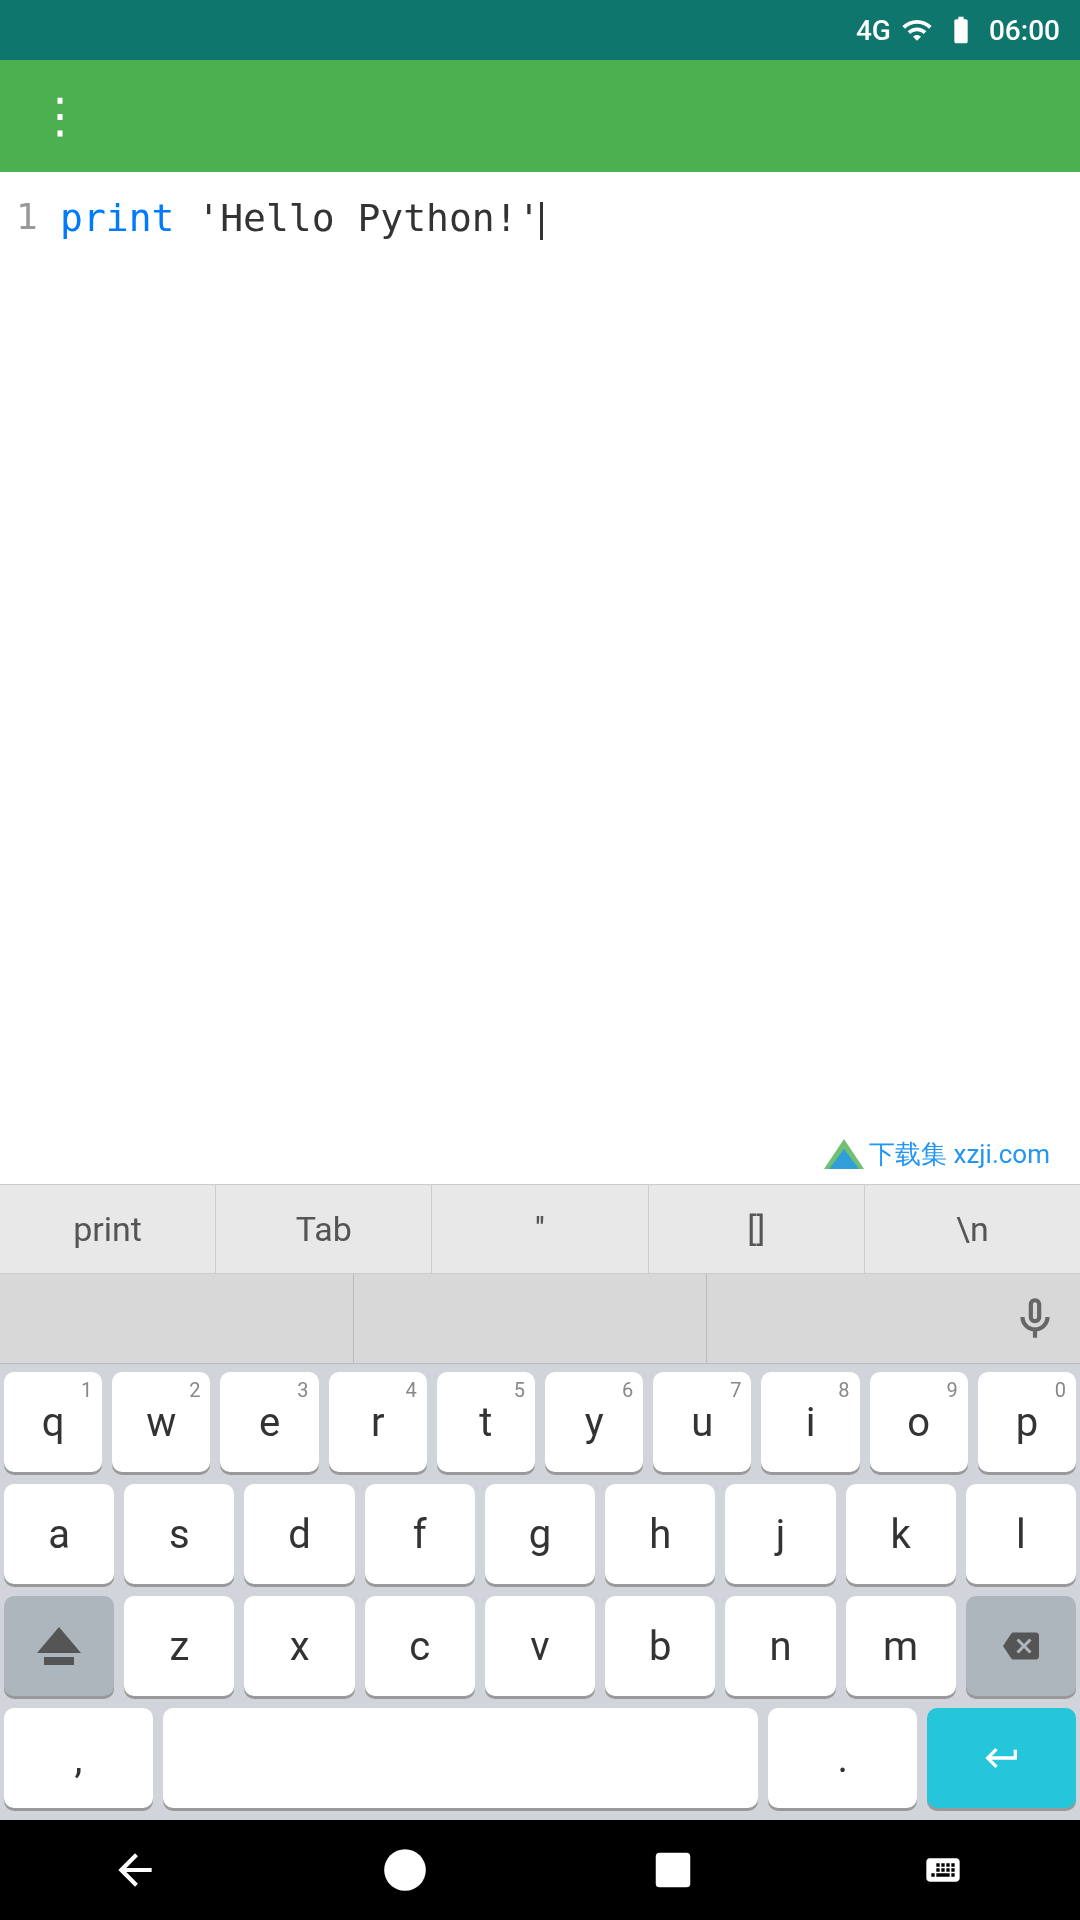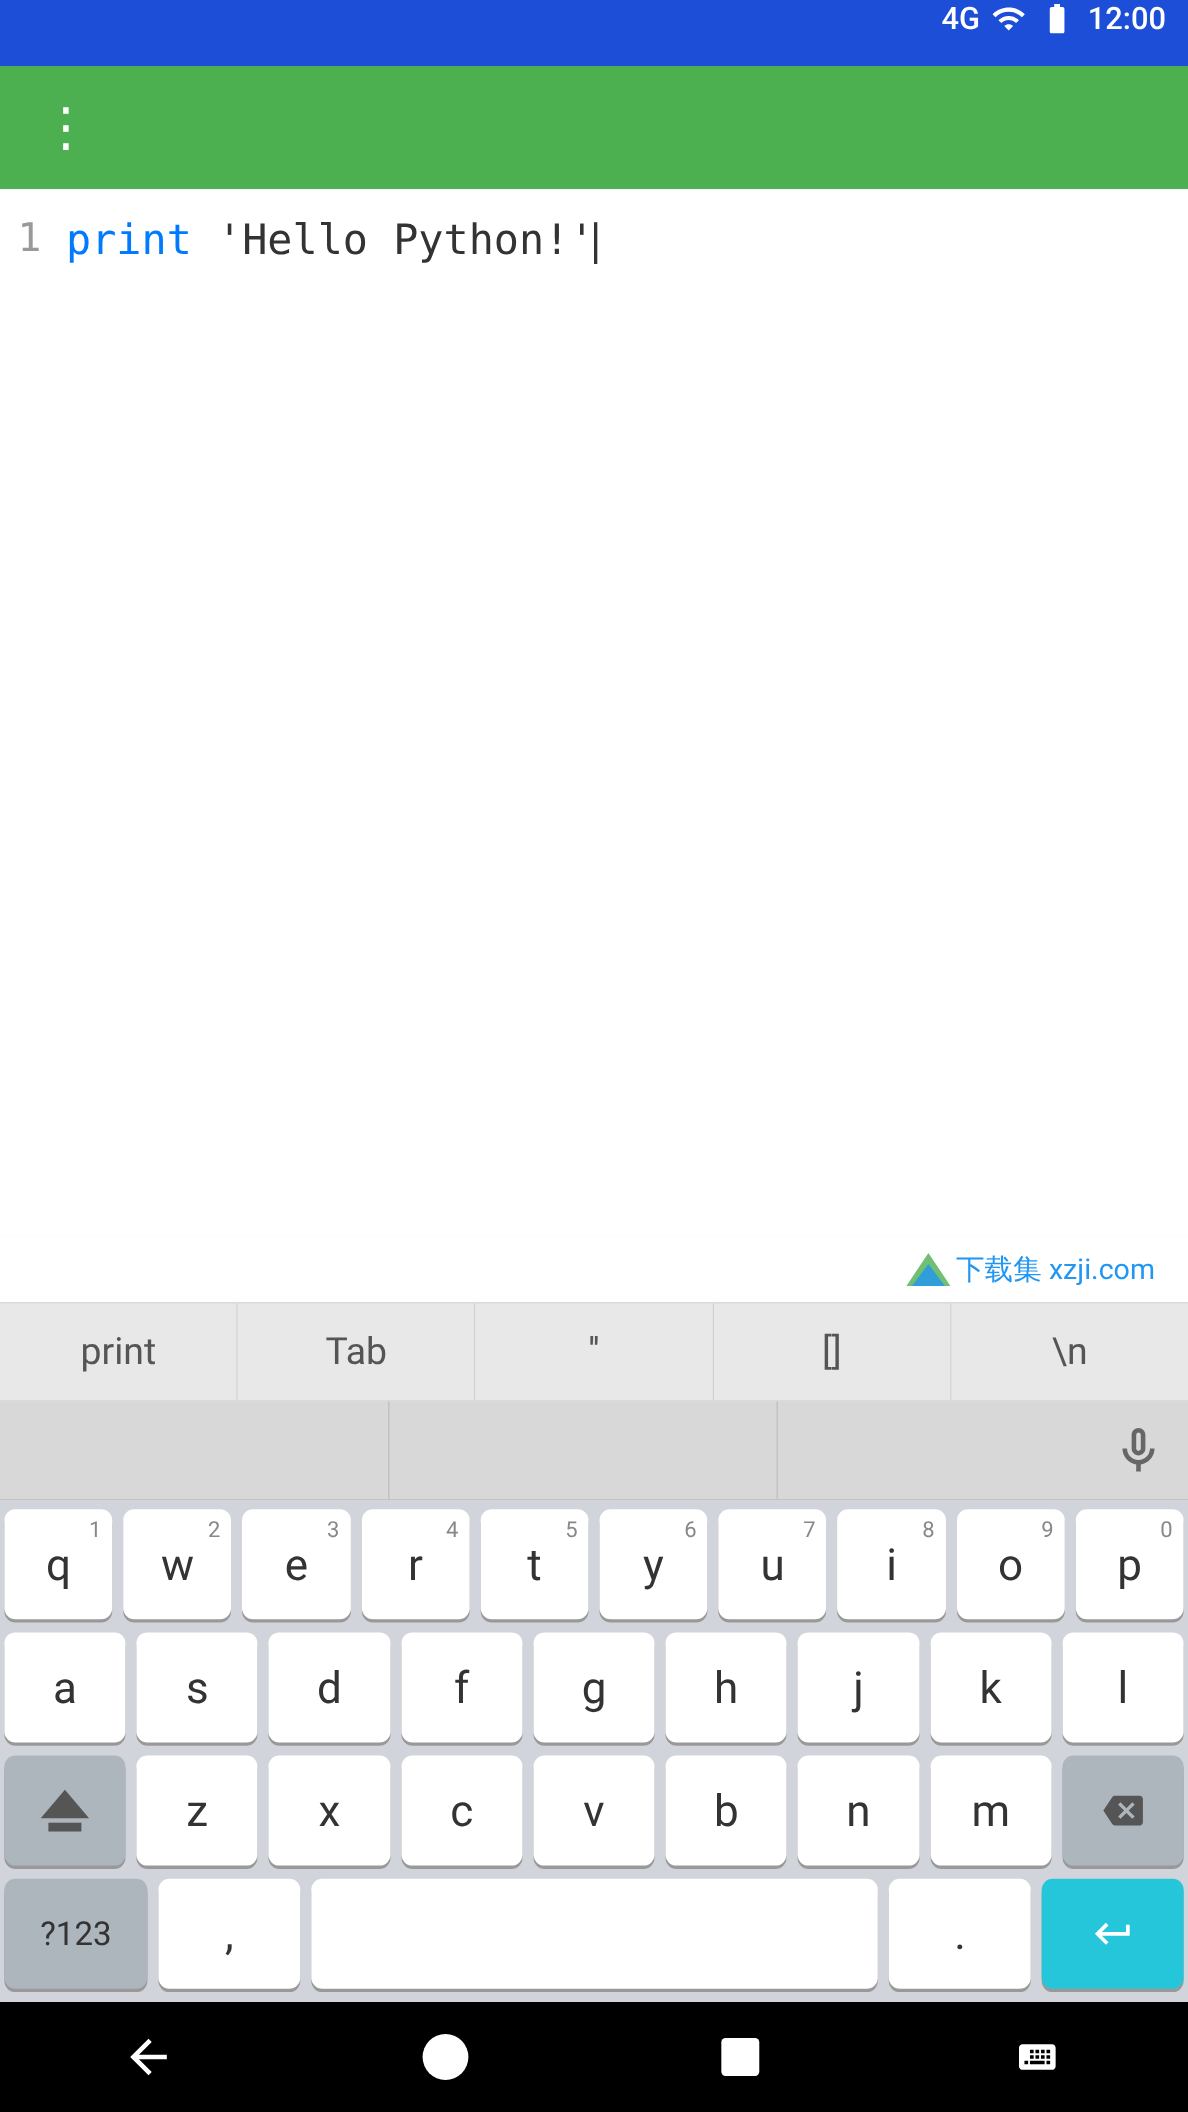--- a/index.html
+++ b/index.html
@@ -11,23 +11,23 @@
       font-family: 'Roboto', Arial, sans-serif;
       overflow: hidden;
       display: flex;
       flex-direction: column;
     }
 
     
     .status-bar {
       width: 100%;
       height: 60px;
-      background: #1d4ed8;
-      display: flex;
-      align-items: flex-start;
+      background: #0f766e;
+      display: flex;
+      align-items: center;
       justify-content: flex-end;
       padding: 0 20px;
       gap: 12px;
     }
     .status-icons {
       display: flex;
       align-items: center;
       gap: 10px;
     }
     .status-text {
@@ -277,21 +277,21 @@
 
 <div class="status-bar">
   <div class="status-icons">
     <span class="status-text">4G</span>
     <svg width="32" height="32" viewBox="0 0 24 24" fill="white">
       <path d="M1 9l2 2c4.97-4.97 13.03-4.97 18 0l2-2C16.93 2.93 7.08 2.93 1 9zm8 8l3 3 3-3c-1.65-1.66-4.34-1.66-6 0zm-4-4l2 2c2.76-2.76 7.24-2.76 10 0l2-2C15.14 9.14 8.87 9.14 5 13z"></path>
     </svg>
     <svg width="36" height="32" viewBox="0 0 24 24" fill="white">
       <path d="M15.67 4H14V2h-4v2H8.33C7.6 4 7 4.6 7 5.33v15.33C7 21.4 7.6 22 8.33 22h7.33c.74 0 1.34-.6 1.34-1.33V5.33C17 4.6 16.4 4 15.67 4z"></path>
     </svg>
-    <span class="status-text">12:00</span>
+    <span class="status-text">06:00</span>
   </div>
 </div>
 
 <div class="app-bar">
   <span class="menu-icon">⋮</span>
 </div>
 
 <div class="code-editor">
   <div class="code-line">
     <span class="line-number">1</span>
@@ -369,21 +369,20 @@
     <div class="key">n</div>
     <div class="key">m</div>
     <div class="key special backspace-key">
       <svg width="48" height="36" viewBox="0 0 24 24" fill="#555">
         <path d="M22 3H7c-.69 0-1.23.35-1.59.88L0 12l5.41 8.11c.36.53.9.89 1.59.89h15c1.1 0 2-.9 2-2V5c0-1.1-.9-2-2-2zm-3 12.59L17.59 17 14 13.41 10.41 17 9 15.59 12.59 12 9 8.41 10.41 7 14 10.59 17.59 7 19 8.41 15.41 12 19 15.59z"></path>
       </svg>
     </div>
   </div>
 
   <div class="key-row" style="margin-bottom: 4px;">
-    <div class="key special num-key" style="font-size:30px;">?123</div>
     <div class="key comma-key">,</div>
     <div class="key space-key"></div>
     <div class="key period-key">.</div>
     <div class="key action-key">
       <svg width="48" height="40" viewBox="0 0 24 24" fill="white">
         <path d="M19 7v4H5.83l3.58-3.59L8 6l-6 6 6 6 1.41-1.41L5.83 13H21V7z"></path>
       </svg>
     </div>
   </div>
 </div>

